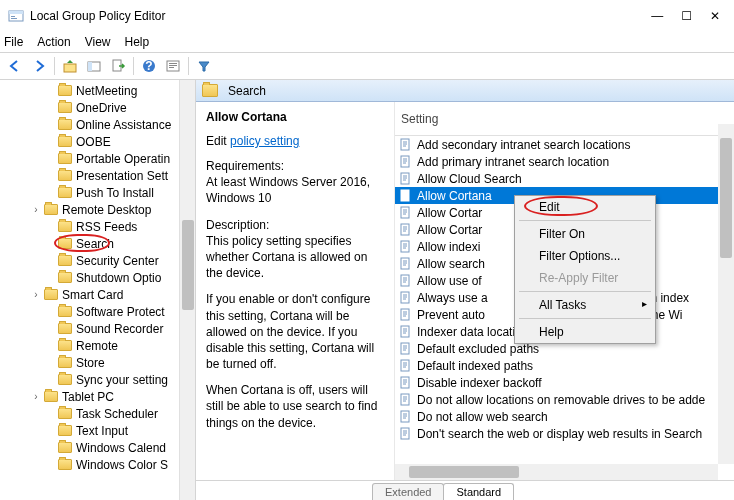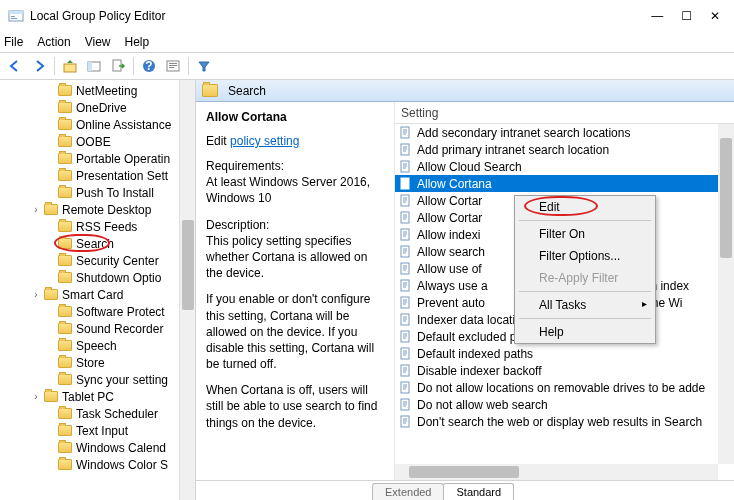--- a/index.html
+++ b/index.html
@@ -30,21 +30,21 @@
 .right { flex: 1; display: flex; flex-direction: column; position: relative; }
 .hdr { height: 22px; background: linear-gradient(#e6f0fb, #cfe3f7); border-bottom: 1px solid #a0b8d8; display: flex; align-items: center; padding: 0 6px; gap: 6px; }
 .hdr .folder-icon { width: 16px; height: 13px; }
 .content { flex: 1; display: flex; overflow: hidden; position: relative; }
 .desc { width: 198px; padding: 8px 10px; overflow: hidden; }
 .desc h3 { font-size: 12px; font-weight: bold; margin-bottom: 10px; }
 .desc .editlink { margin-bottom: 10px; }
 .desc .editlink a { color: #0066cc; text-decoration: underline; }
 .desc p { font-size: 12px; margin-bottom: 10px; line-height: 1.35; }
 .list { flex: 1; position: relative; overflow: hidden; border-left: 1px solid #e8e8e8; }
-.colhdr { height: 22px; border-bottom: 1px solid #e0e0e0; display: flex; align-items: center; padding: 0 6px; font-size: 12px; color: #444; }
+.colhdr { height: 34px; border-bottom: 1px solid #e0e0e0; display: flex; align-items: center; padding: 0 6px; font-size: 12px; color: #444; }
 .rows { overflow: hidden; }
 .lrow { display: flex; align-items: center; height: 17px; padding: 0 4px; white-space: nowrap; position: relative; }
 .lrow.sel { background: #0078d7; color: #fff; }
 .lrow.sel .policy-icon rect { stroke: #fff; }
 .lrow.sel .policy-icon line { stroke: #fff; }
 .policy-icon { width: 14px; height: 14px; margin-right: 4px; flex-shrink: 0; }
 .tabs { height: 22px; display: flex; align-items: center; padding-left: 176px; gap: 0; border-top: 1px solid #d4d4d4; }
 .tab { border: 1px solid #b8b8b8; border-bottom: none; padding: 2px 12px; font-size: 11px; background: #f4f4f4; border-radius: 3px 3px 0 0; margin-right: -1px; color: #666; }
 .tab.active { background: #fff; color: #000; }
 .context { position: absolute; background: #f0f0f0; border: 1px solid #a0a0a0; box-shadow: 2px 2px 4px rgba(0,0,0,0.25); z-index: 100; width: 142px; }
@@ -197,21 +197,21 @@
         <div class="tree-row">
           <span class="folder-icon"></span>
           <span class="lbl">Software Protect</span>
         </div>
         <div class="tree-row">
           <span class="folder-icon"></span>
           <span class="lbl">Sound Recorder</span>
         </div>
         <div class="tree-row">
           <span class="folder-icon"></span>
-          <span class="lbl">Speech</span>
+          <span class="lbl">Remote</span>
         </div>
         <div class="tree-row">
           <span class="folder-icon"></span>
           <span class="lbl">Store</span>
         </div>
         <div class="tree-row">
           <span class="folder-icon"></span>
           <span class="lbl">Sync your setting</span>
         </div>
         <div class="tree-row hasexp">

